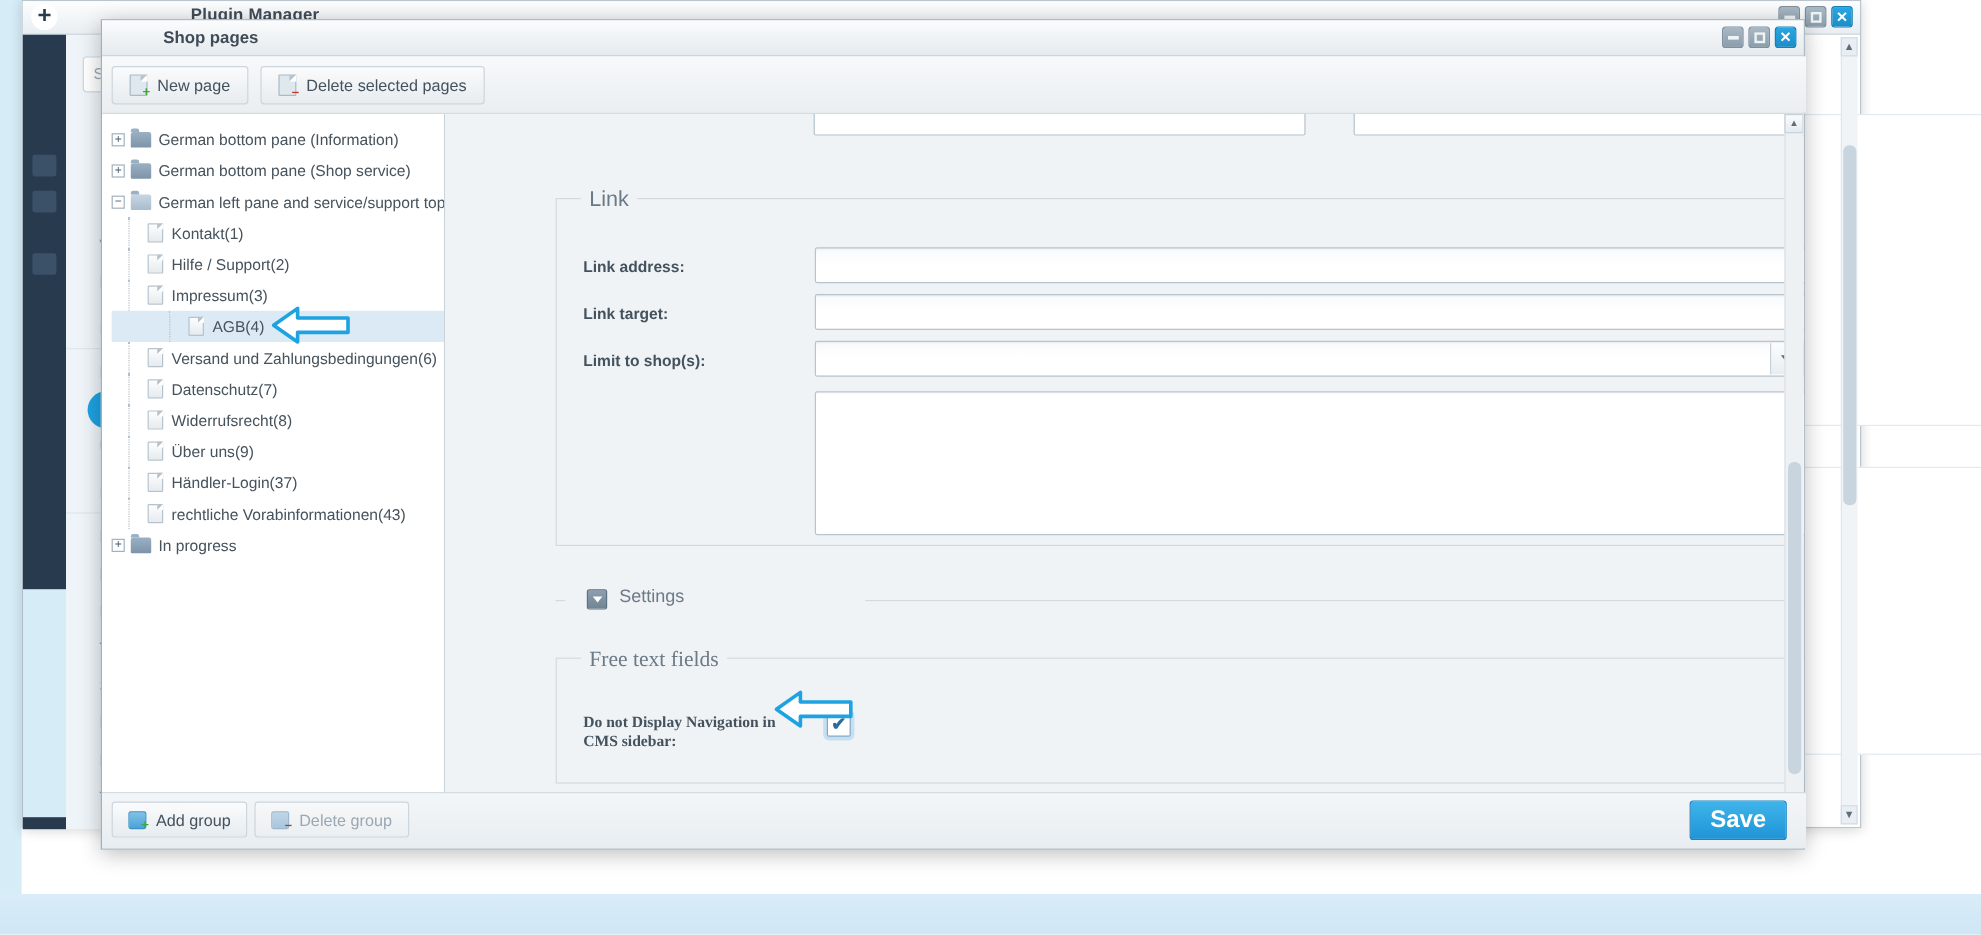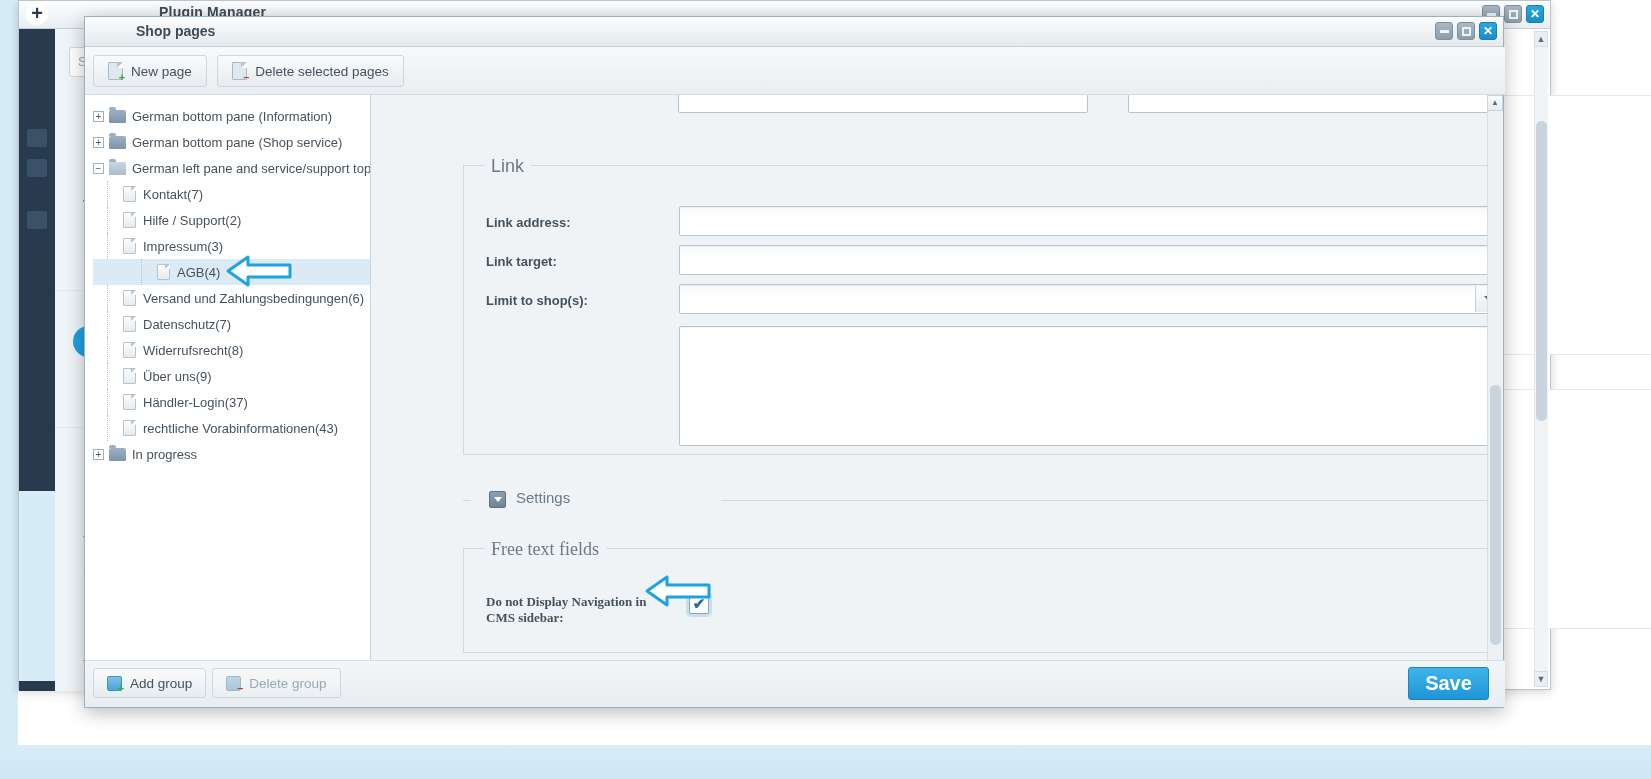--- a/index.html
+++ b/index.html
@@ -422,21 +422,21 @@
 
         <div class="tree-row">
           <span class="toggle">−</span>
           <span class="folder-icon open"></span>
           <span>German left pane and service/support top</span>
         </div>
 
         <div class="tree-row">
           <span class="child-indent"></span>
           <span class="page-icon"></span>
-          <span>Kontakt(7)</span>
+          <span>Kontakt(1)</span>
         </div>
         <div class="tree-row">
           <span class="child-indent"></span>
           <span class="page-icon"></span>
           <span>Hilfe / Support(2)</span>
         </div>
         <div class="tree-row">
           <span class="child-indent"></span>
           <span class="page-icon"></span>
           <span>Impressum(3)</span>

